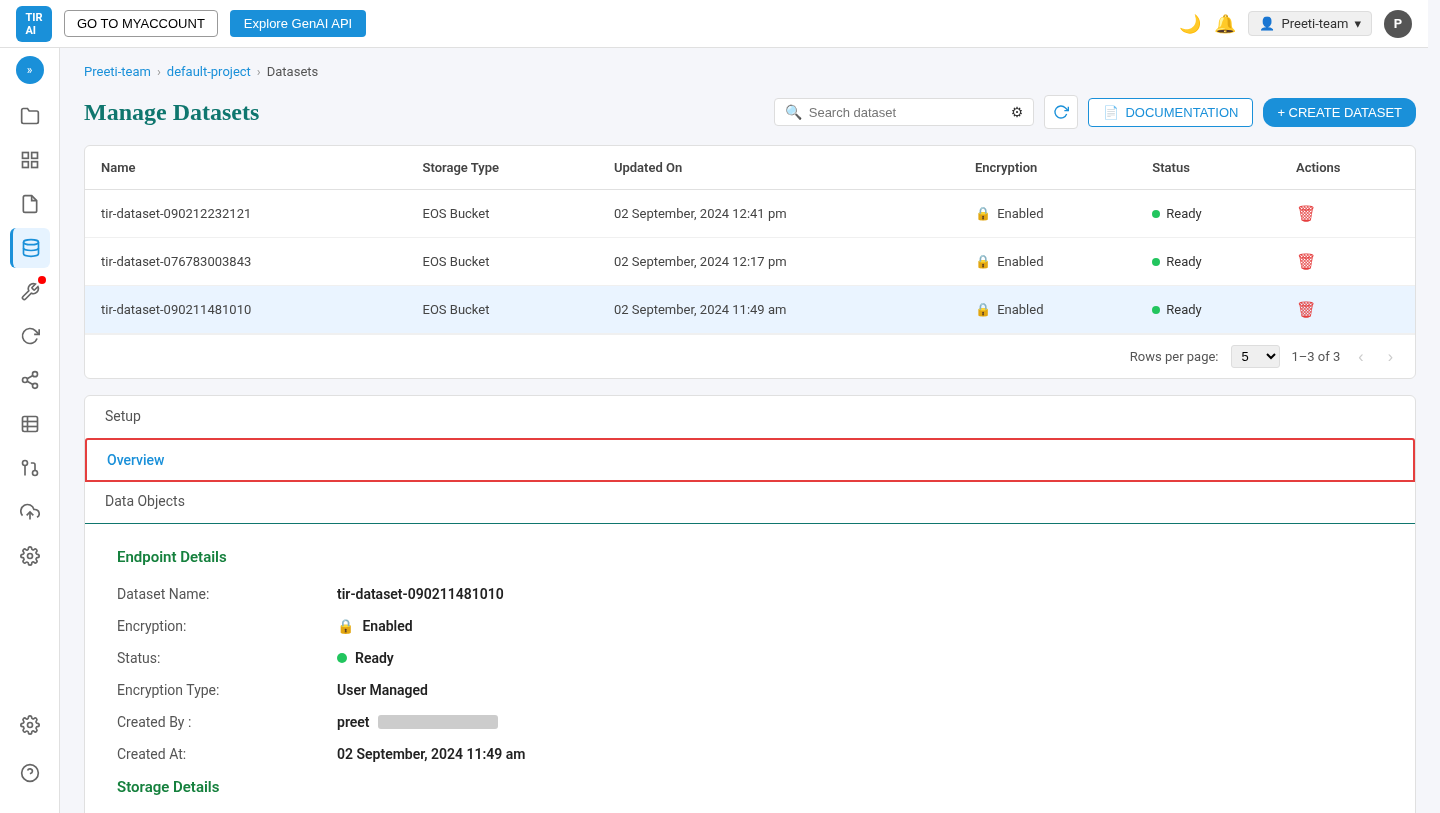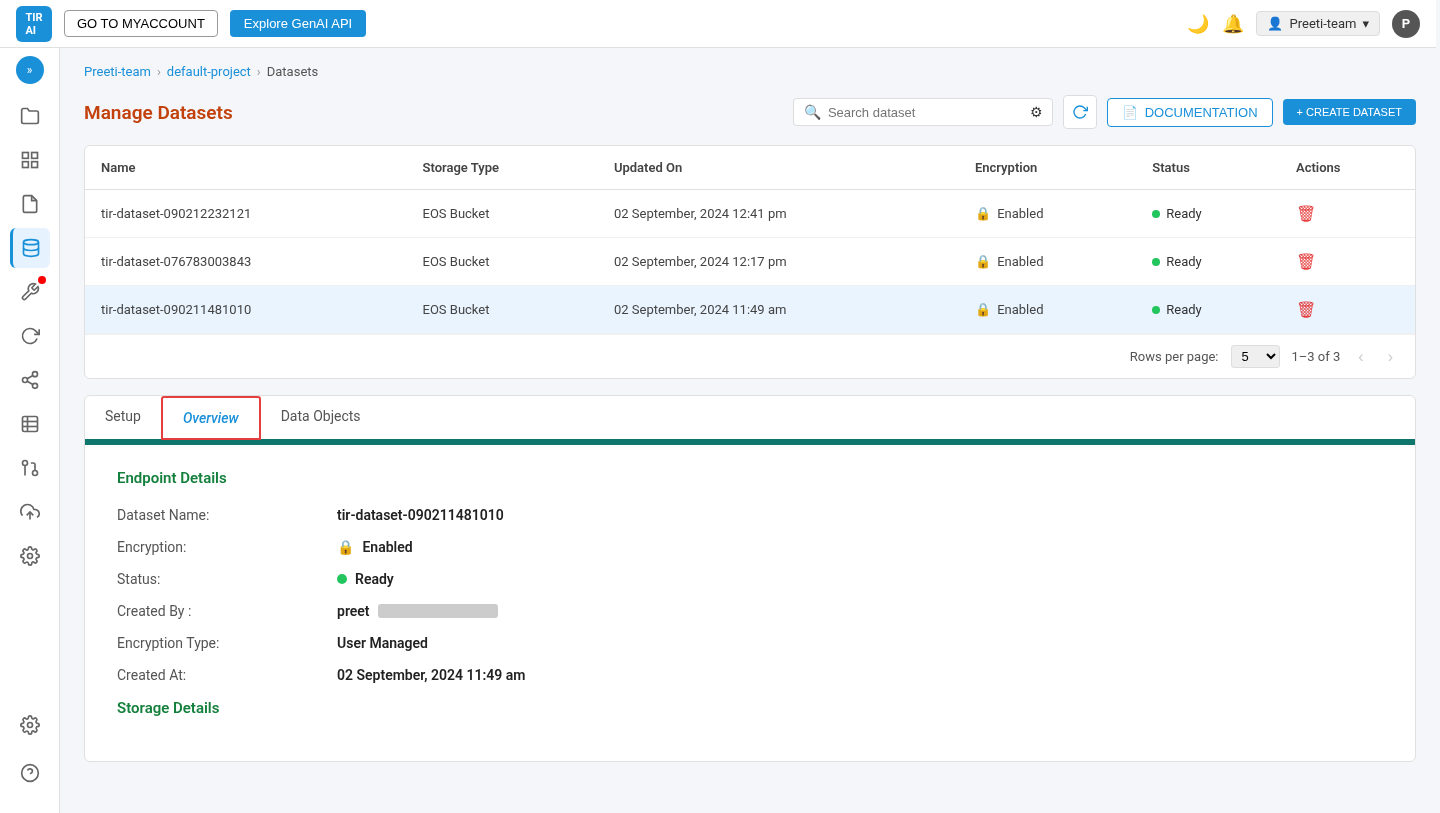--- a/index.html
+++ b/index.html
@@ -2,21 +2,21 @@
 <html><head>
   <meta charset="utf-8">
   <style>
     * { box-sizing: border-box; margin: 0; padding: 0; }
     body { font-family: -apple-system, BlinkMacSystemFont, 'Segoe UI', Roboto, sans-serif; font-size: 14px; background: #f5f6fa; color: #333; }
 
     
     .topnav {
       display: flex; align-items: center; justify-content: space-between;
       background: #fff; border-bottom: 1px solid #e0e0e0;
-      height: 48px; padding: 0 16px; position: fixed; top: 0; left: 0; right: 4px; z-index: 100;
+      height: 48px; padding: 0 16px; position: fixed; top: 0; left: 0; right: 12px; z-index: 100;
     }
     .topnav-left { display: flex; align-items: center; gap: 12px; }
     .logo { display: flex; align-items: center; gap: 6px; }
     .logo-icon { width: 36px; height: 36px; background: #1a90d9; border-radius: 6px; display: flex; align-items: center; justify-content: center; color: #fff; font-weight: bold; font-size: 11px; }
     .btn-myaccount { border: 1px solid #999; background: #fff; padding: 5px 12px; border-radius: 4px; font-size: 13px; cursor: pointer; }
     .btn-genai { background: #1a90d9; color: #fff; border: none; padding: 6px 14px; border-radius: 4px; font-size: 13px; cursor: pointer; }
     .topnav-right { display: flex; align-items: center; gap: 12px; }
     .icon-btn { background: none; border: none; cursor: pointer; color: #555; font-size: 18px; }
     .user-btn { display: flex; align-items: center; gap: 6px; background: #f0f0f0; border: 1px solid #ddd; padding: 4px 10px; border-radius: 4px; cursor: pointer; font-size: 13px; }
     .avatar-circle { width: 28px; height: 28px; background: #555; border-radius: 50%; display: flex; align-items: center; justify-content: center; color: #fff; font-weight: bold; font-size: 13px; }
@@ -38,27 +38,27 @@
       margin-top: 48px; margin-left: 60px; padding: 16px 24px; min-height: calc(100vh - 48px);
     }
 
     
     .breadcrumb { display: flex; align-items: center; gap: 6px; font-size: 13px; color: #555; margin-bottom: 16px; }
     .breadcrumb a { color: #1a90d9; text-decoration: none; }
     .breadcrumb-sep { color: #999; }
 
     
     .page-header { display: flex; align-items: center; justify-content: space-between; margin-bottom: 16px; }
-    .page-title { font-size: 19px; font-weight: 600; color: #c2410c; }
+    .page-title { font-size: 24px; font-weight: 600; color: #0f766e; font-family: Liberation Serif, serif; }
     .header-actions { display: flex; align-items: center; gap: 10px; }
     .search-box { display: flex; align-items: center; background: #fff; border: 1px solid #ddd; border-radius: 4px; padding: 5px 10px; gap: 6px; width: 260px; }
     .search-box input { border: none; outline: none; font-size: 13px; flex: 1; }
     .btn-refresh { background: #fff; border: 1px solid #ddd; border-radius: 4px; width: 34px; height: 34px; display: flex; align-items: center; justify-content: center; cursor: pointer; color: #1a90d9; font-size: 16px; }
     .btn-docs { background: #fff; border: 1px solid #1a90d9; color: #1a90d9; padding: 6px 14px; border-radius: 4px; cursor: pointer; font-size: 13px; display: flex; align-items: center; gap: 6px; }
-    .btn-create { background: #1a90d9; color: #fff; border: none; padding: 7px 14px; border-radius: 4px; cursor: pointer; font-size: 11px; display: flex; align-items: center; gap: 6px; }
+    .btn-create { background: #1a90d9; color: #fff; border: none; padding: 7px 14px; border-radius: 12px; cursor: pointer; font-size: 13px; display: flex; align-items: center; gap: 6px; }
 
     
     .table-container { background: #fff; border: 1px solid #e0e0e0; border-radius: 6px; overflow: hidden; margin-bottom: 16px; }
     table { width: 100%; border-collapse: collapse; }
     thead tr { border-bottom: 1px solid #e0e0e0; }
     thead th { padding: 14px 16px; text-align: left; font-weight: 600; color: #444; font-size: 13px; }
     tbody tr { border-bottom: 1px solid #f0f0f0; }
     tbody tr.selected { background: #eaf4ff; }
     tbody td { padding: 14px 16px; font-size: 13px; color: #444; }
     .status-ready { display: flex; align-items: center; gap: 6px; color: #333; }
@@ -68,23 +68,23 @@
     .delete-btn { color: #e53e3e; background: none; border: none; cursor: pointer; font-size: 16px; }
 
     
     .pagination { display: flex; align-items: center; justify-content: flex-end; padding: 10px 16px; gap: 12px; font-size: 13px; color: #555; border-top: 1px solid #f0f0f0; }
     .pagination-select { border: 1px solid #ddd; border-radius: 3px; padding: 2px 6px; font-size: 13px; }
     .page-nav { background: none; border: none; cursor: pointer; color: #555; font-size: 16px; padding: 2px 6px; }
     .page-nav:disabled { color: #ccc; cursor: not-allowed; }
 
     
     .detail-panel { background: #fff; border: 1px solid #e0e0e0; border-radius: 6px; overflow: hidden; }
-    .detail-tabs { display: flex; border-bottom: 6px solid #0f766e; }
+    .detail-tabs { display: flex; border-bottom: 1px solid #0f766e; flex-direction: column; }
     .tab { padding: 12px 20px; cursor: pointer; font-size: 14px; color: #555; border-bottom: 2px solid transparent; }
-    .tab.active { color: #1a90d9; border-bottom: 2px solid #1a90d9; font-weight: 500; border: 2px solid #e53e3e; border-bottom: 2px solid #e53e3e; margin-bottom: -1px; border-radius: 3px 3px 0 0; font-style: italic; }
+    .tab.active { color: #1a90d9; border-bottom: 2px solid #1a90d9; font-weight: 500; border: 2px solid #e53e3e; border-bottom: 2px solid #e53e3e; margin-bottom: -1px; border-radius: 3px 3px 0 0; }
     .detail-content { padding: 24px 32px; }
     .section-title { color: #15803d; font-weight: 600; font-size: 15px; margin-bottom: 20px; }
     .detail-row { display: flex; align-items: flex-start; margin-bottom: 16px; }
     .detail-label { width: 220px; color: #555; font-size: 14px; }
     .detail-value { font-weight: 600; color: #222; font-size: 14px; display: flex; align-items: center; gap: 8px; }
     .detail-value .dot-green { width: 10px; height: 10px; }
     .blur-bar { display: inline-block; width: 120px; height: 14px; background: #ccc; border-radius: 3px; vertical-align: middle; }
   </style>
 </head>
 <body>
@@ -346,30 +346,30 @@
         </div>
       </div>
       <div class="detail-row">
         <div class="detail-label">Status:</div>
         <div class="detail-value">
           <span class="dot-green"></span>
           Ready
         </div>
       </div>
       <div class="detail-row">
+        <div class="detail-label">Encryption Type:</div>
+        <div class="detail-value">User Managed</div>
+      </div>
+      <div class="detail-row">
         <div class="detail-label">Created By :</div>
         <div class="detail-value">
           preet<span class="blur-bar"></span>
         </div>
       </div>
       <div class="detail-row">
-        <div class="detail-label">Encryption Type:</div>
-        <div class="detail-value">User Managed</div>
-      </div>
-      <div class="detail-row">
         <div class="detail-label">Created At:</div>
         <div class="detail-value">02 September, 2024 11:49 am</div>
       </div>
 
       <div class="section-title" style="margin-top: 8px;">Storage Details</div>
     </div>
   </div>
 </main>
 
 </body></html>

